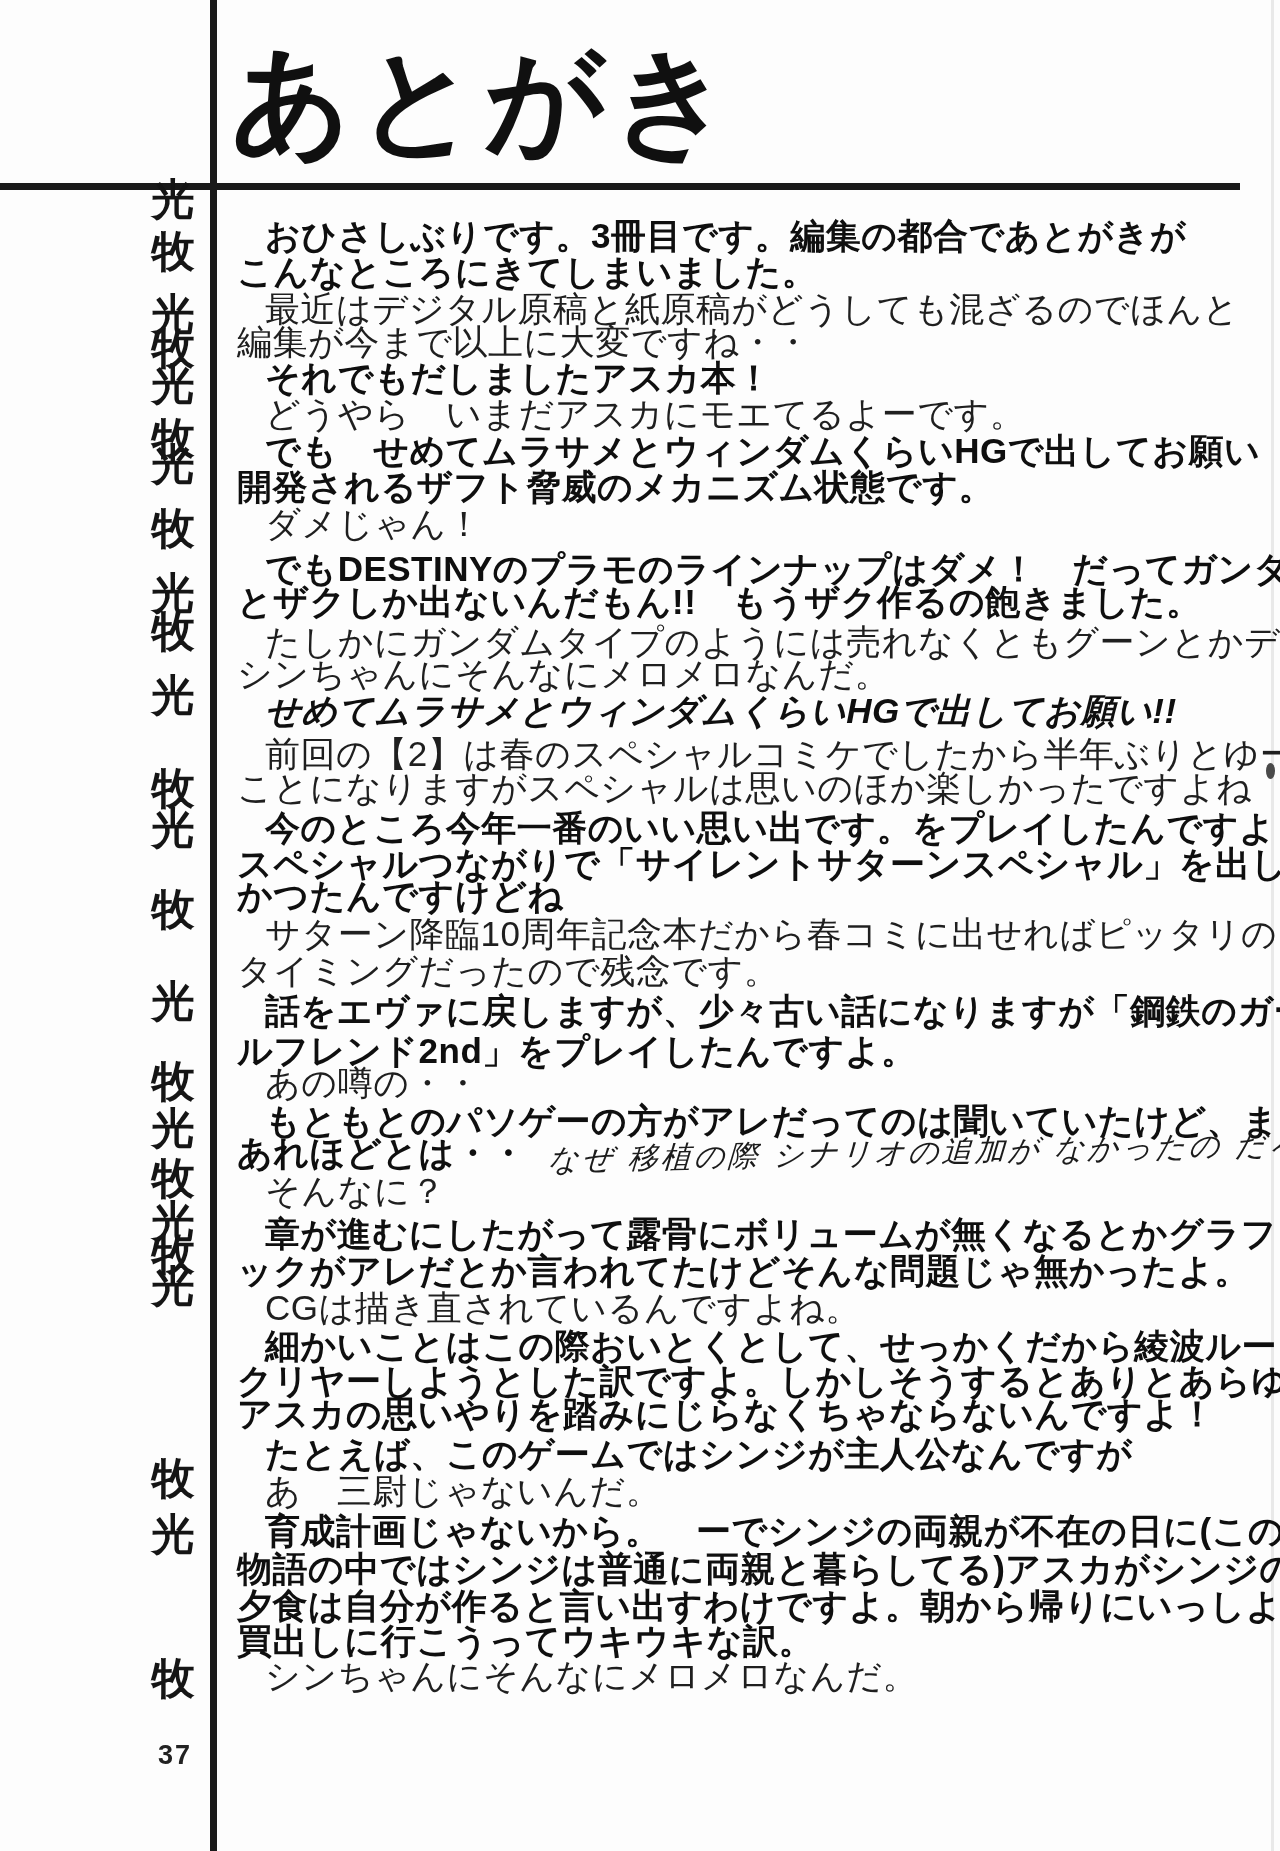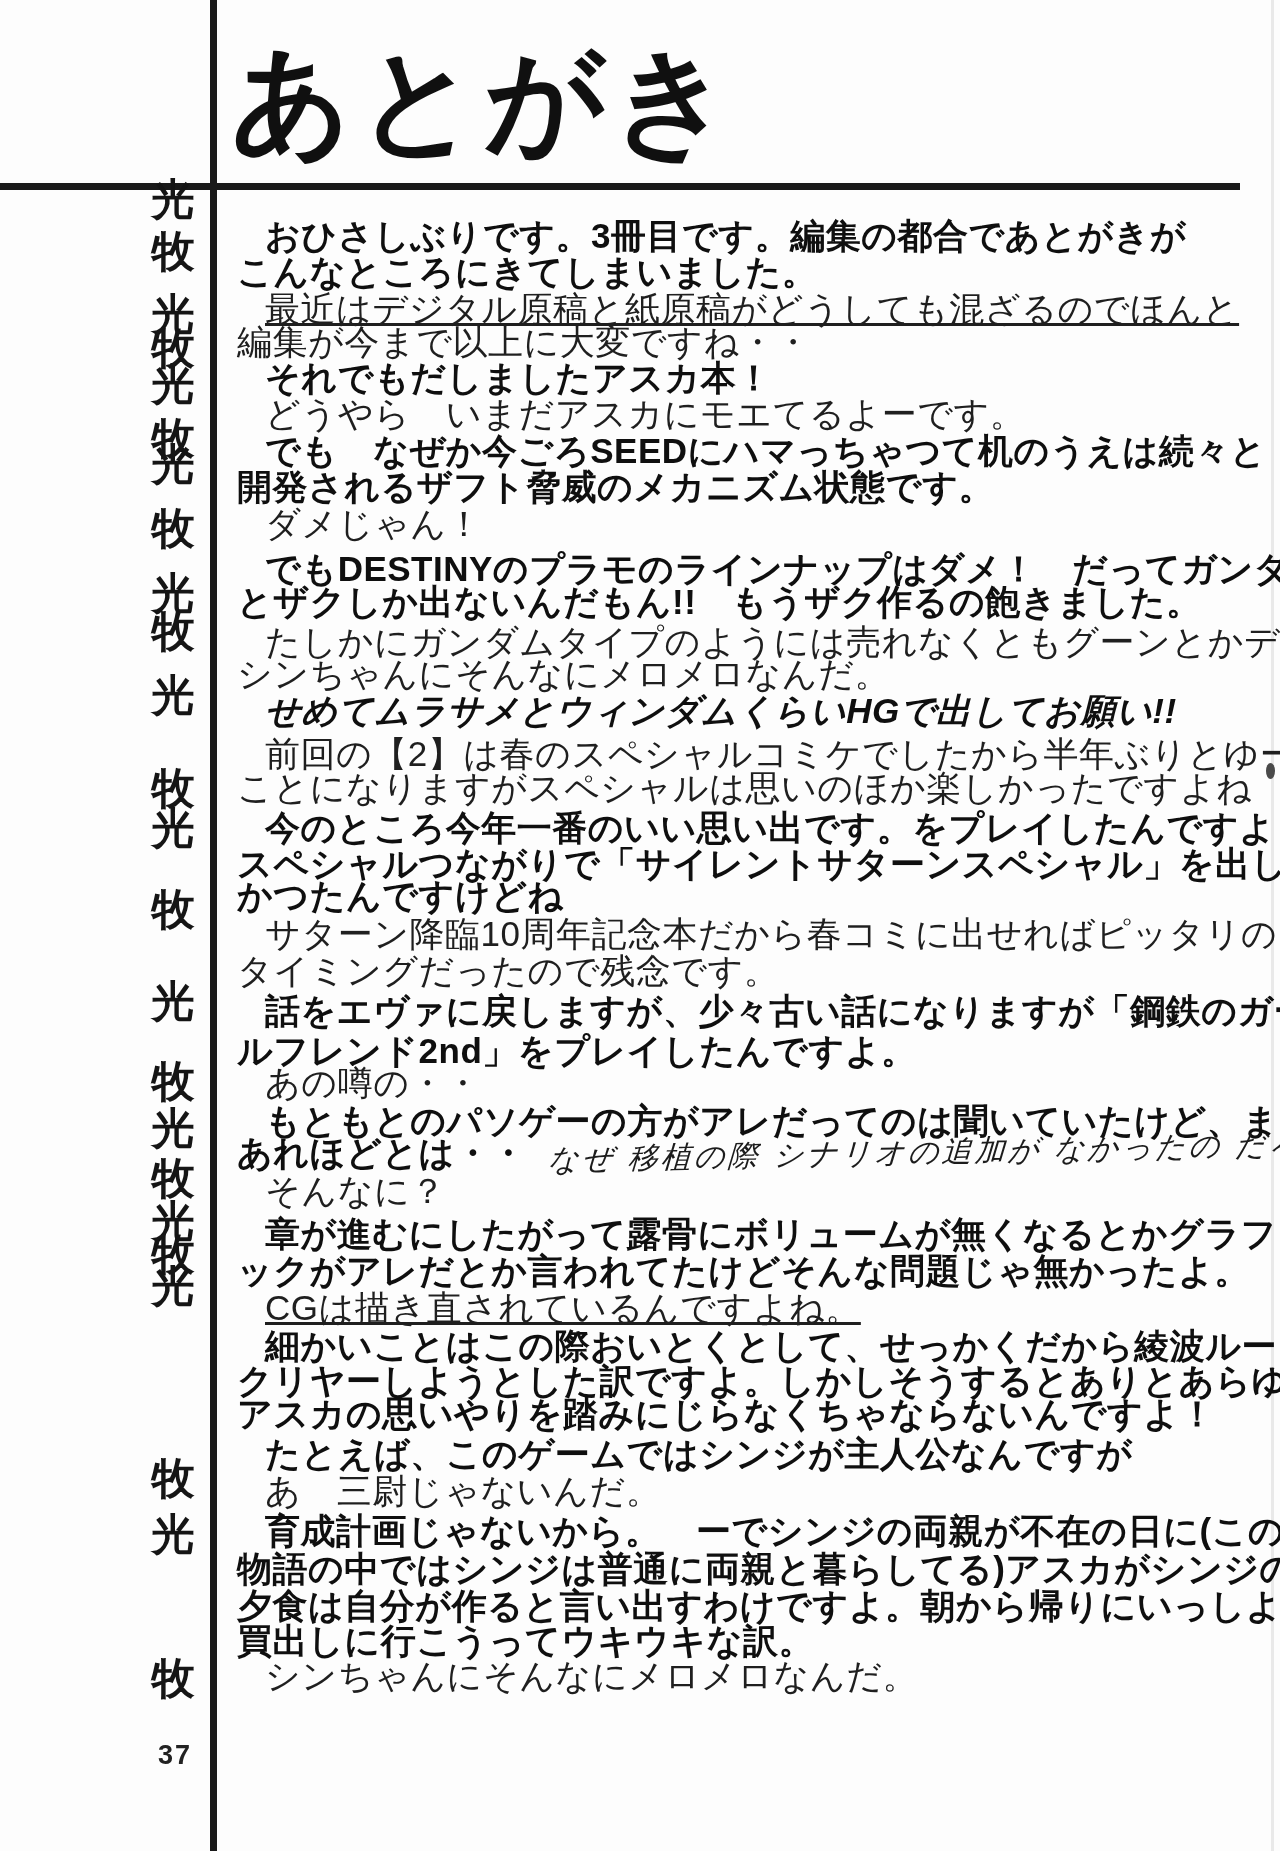--- a/index.html
+++ b/index.html
@@ -95,25 +95,25 @@
       <div class="margin-char" style="top: 1231px;">牧</div>
       <div class="margin-char" style="top: 1263px;">光</div>
       <div class="margin-char" style="top: 1455px;">牧</div>
       <div class="margin-char" style="top: 1511px;">光</div>
       <div class="margin-char" style="top: 1655px;">牧</div>
     </div>
 
   <div id="body-col">
       <div class="line bold indent" style="top: 216px;">おひさしぶりです。3冊目です。編集の都合であとがきが</div>
       <div class="line bold" style="top: 252px;">こんなところにきてしまいました。</div>
-      <div class="line indent" style="top: 289px; text-decoration: underline;">最近はデジタル原稿と紙原稿がどうしても混ざるのでほんと</div>
+      <div class="line indent" style="top: 289px;">最近はデジタル原稿と紙原稿がどうしても混ざるのでほんと</div>
       <div class="line" style="top: 322px;">編集が今まで以上に大変ですね・・</div>
       <div class="line bold indent" style="top: 358px;">それでもだしましたアスカ本！</div>
       <div class="line indent" style="top: 394px;">どうやら　いまだアスカにモエてるよーです。</div>
-      <div class="line bold indent" style="top: 431px;">でも　なぜか今ごろSEEDにハマっちゃつて机のうえは続々と</div>
+      <div class="line bold indent" style="top: 431px;">でも　せめてムラサメとウィンダムくらいHGで出してお願い</div>
       <div class="line bold" style="top: 467px;">開発されるザフト脅威のメカニズム状態です。</div>
       <div class="line indent" style="top: 504px;">ダメじゃん！</div>
       <div class="line bold indent" style="top: 549px;">でもDESTINYのプラモのラインナップはダメ！　だってガンダム</div>
       <div class="line bold" style="top: 582px;">とザクしか出ないんだもん!!　もうザク作るの飽きました。</div>
       <div class="line indent" style="top: 622px;">たしかにガンダムタイプのようには売れなくともグーンとかディン</div>
       <div class="line" style="top: 654px;">シンちゃんにそんなにメロメロなんだ。</div>
       <div class="line bold indent" style="top: 691px; font-style: italic;">せめてムラサメとウィンダムくらいHGで出してお願い!!</div>
       <div class="line indent" style="top: 734px;">前回の【2】は春のスペシャルコミケでしたから半年ぶりとゆー</div>
       <div class="line" style="top: 768px;">ことになりますがスペシャルは思いのほか楽しかったですよね</div>
       <div class="line bold indent" style="top: 808px;">今のところ今年一番のいい思い出です。をプレイしたんですよ</div>
@@ -122,21 +122,21 @@
       <div class="line indent" style="top: 914px;">サターン降臨10周年記念本だから春コミに出せればピッタリの</div>
       <div class="line" style="top: 951px;">タイミングだったので残念です。</div>
       <div class="line bold indent" style="top: 991px;">話をエヴァに戻しますが、少々古い話になりますが「鋼鉄のガー</div>
       <div class="line bold" style="top: 1031px;">ルフレンド2nd」をプレイしたんですよ。</div>
       <div class="line indent" style="top: 1063px;">あの噂の・・</div>
       <div class="line bold indent" style="top: 1101px;">もともとのパソゲーの方がアレだってのは聞いていたけど、まさか</div>
       <div class="line bold" style="top: 1133px;">あれほどとは・・</div>
       <div class="line indent" style="top: 1171px;">そんなに？</div>
       <div class="line bold indent" style="top: 1214px;">章が進むにしたがって露骨にボリュームが無くなるとかグラフィ</div>
       <div class="line bold" style="top: 1251px;">ックがアレだとか言われてたけどそんな問題じゃ無かったよ。</div>
-      <div class="line indent" style="top: 1288px; text-decoration: underline;">CGは描き直されているんですよね。</div>
+      <div class="line indent" style="top: 1288px;">CGは描き直されているんですよね。</div>
       <div class="line bold indent" style="top: 1326px;">細かいことはこの際おいとくとして、せっかくだから綾波ルートも</div>
       <div class="line bold" style="top: 1361px;">クリヤーしようとした訳ですよ。しかしそうするとありとあらゆる</div>
       <div class="line bold" style="top: 1394px;">アスカの思いやりを踏みにじらなくちゃならないんですよ！</div>
       <div class="line bold indent" style="top: 1434px;">たとえば、このゲームではシンジが主人公なんですが</div>
       <div class="line indent" style="top: 1471px;">あ　三尉じゃないんだ。</div>
       <div class="line bold indent" style="top: 1511px;">育成計画じゃないから。　ーでシンジの両親が不在の日に(この</div>
       <div class="line bold" style="top: 1549px;">物語の中ではシンジは普通に両親と暮らしてる)アスカがシンジの</div>
       <div class="line bold" style="top: 1586px;">夕食は自分が作ると言い出すわけですよ。朝から帰りにいっしよに</div>
       <div class="line bold" style="top: 1621px;">買出しに行こうってウキウキな訳。</div>
       <div class="line indent" style="top: 1656px;">シンちゃんにそんなにメロメロなんだ。</div>

